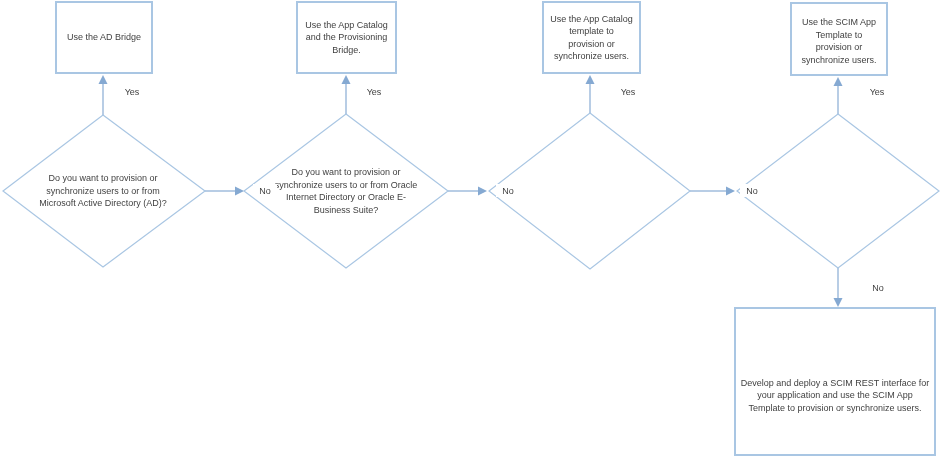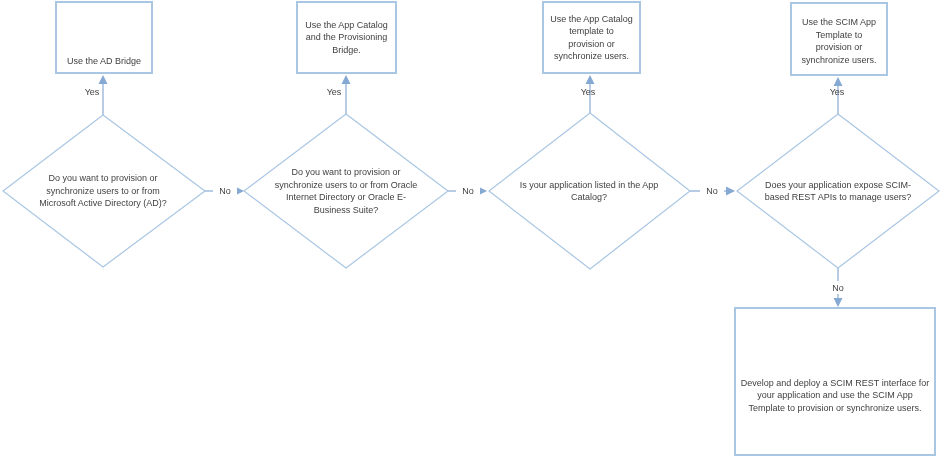--- a/index.html
+++ b/index.html
@@ -30,20 +30,21 @@
   }
   .edge-lbl {
     position: absolute;
     display: flex;
     align-items: center;
     justify-content: center;
     font-size: 9px;
     line-height: 12px;
     color: #3f3f3f;
     text-align: center;
+    margin-left: 40px;
   }
   .on-line { background: #ffffff; text-align: right; }
 </style>
 </head>
 <body>
 
 <div class="canvas">
 
   <svg width="945" height="462" viewBox="0 0 945 462">
 
@@ -86,21 +87,21 @@
     <rect class="shape box" x="543" y="2" width="97" height="71"></rect>
     <rect class="shape box" x="791" y="3" width="96" height="72"></rect>
     <rect class="shape box" x="735" y="308" width="200" height="147"></rect>
 
     <polygon class="shape dia" points="103,115 205,191 103,267 3,191"></polygon>
     <polygon class="shape dia" points="346,114 448,191 346,268 244,191"></polygon>
     <polygon class="shape dia" points="590,113 690,191 590,269 489,191"></polygon>
     <polygon class="shape dia" points="838,114 939,191 838,268 737,191"></polygon>
   </svg>
 
-  <div class="lbl" style="left:57px;  top:2px;   width:94px;  height:71px;margin-top:24px;">Use the AD Bridge</div>
+  <div class="lbl" style="left:57px;  top:2px;   width:94px;  height:71px;">Use the AD Bridge</div>
   <div class="lbl" style="left:297px; top:2px;   width:99px;  height:71px;">Use the App Catalog
 and the Provisioning
 Bridge.</div>
   <div class="lbl" style="left:543px; top:2px;   width:97px;  height:71px;">Use the App Catalog
 template to
 provision or
 synchronize users.</div>
   <div class="lbl" style="left:791px; top:3px;   width:96px;  height:76px;">Use the SCIM App
 Template to
 provision or
@@ -109,24 +110,20 @@
 your application and use the SCIM App
 Template to provision or synchronize users.</div>
 
   <div class="lbl" style="left:8px;   top:150px; width:190px; height:82px;">Do you want to provision or
 synchronize users to or from
 Microsoft Active Directory (AD)?</div>
   <div class="lbl" style="left:246px; top:150px; width:200px; height:82px;">Do you want to provision or
 synchronize users to or from Oracle
 Internet Directory or Oracle E-
 Business Suite?</div>
-  <div class="lbl" style="left:489px; top:165px; width:200px; height:52px;">Is your application listed in the App
-Catalog?</div>
-  <div class="lbl" style="left:738px; top:165px; width:200px; height:52px;">Does your application expose SCIM-
-based REST APIs to manage users?</div>
 
   <div class="edge-lbl" style="left:78px;  top:85px; width:28px; height:14px;">Yes</div>
   <div class="edge-lbl" style="left:320px; top:85px; width:28px; height:14px;">Yes</div>
   <div class="edge-lbl" style="left:574px; top:85px; width:28px; height:14px;">Yes</div>
   <div class="edge-lbl" style="left:823px; top:85px; width:28px; height:14px;">Yes</div>
 
   <div class="edge-lbl on-line" style="left:213px; top:184px; width:24px; height:13px;">No</div>
   <div class="edge-lbl on-line" style="left:456px; top:184px; width:24px; height:13px;">No</div>
   <div class="edge-lbl on-line" style="left:700px; top:184px; width:24px; height:13px;">No</div>
   <div class="edge-lbl on-line" style="left:826px; top:281px; width:24px; height:13px;">No</div>

